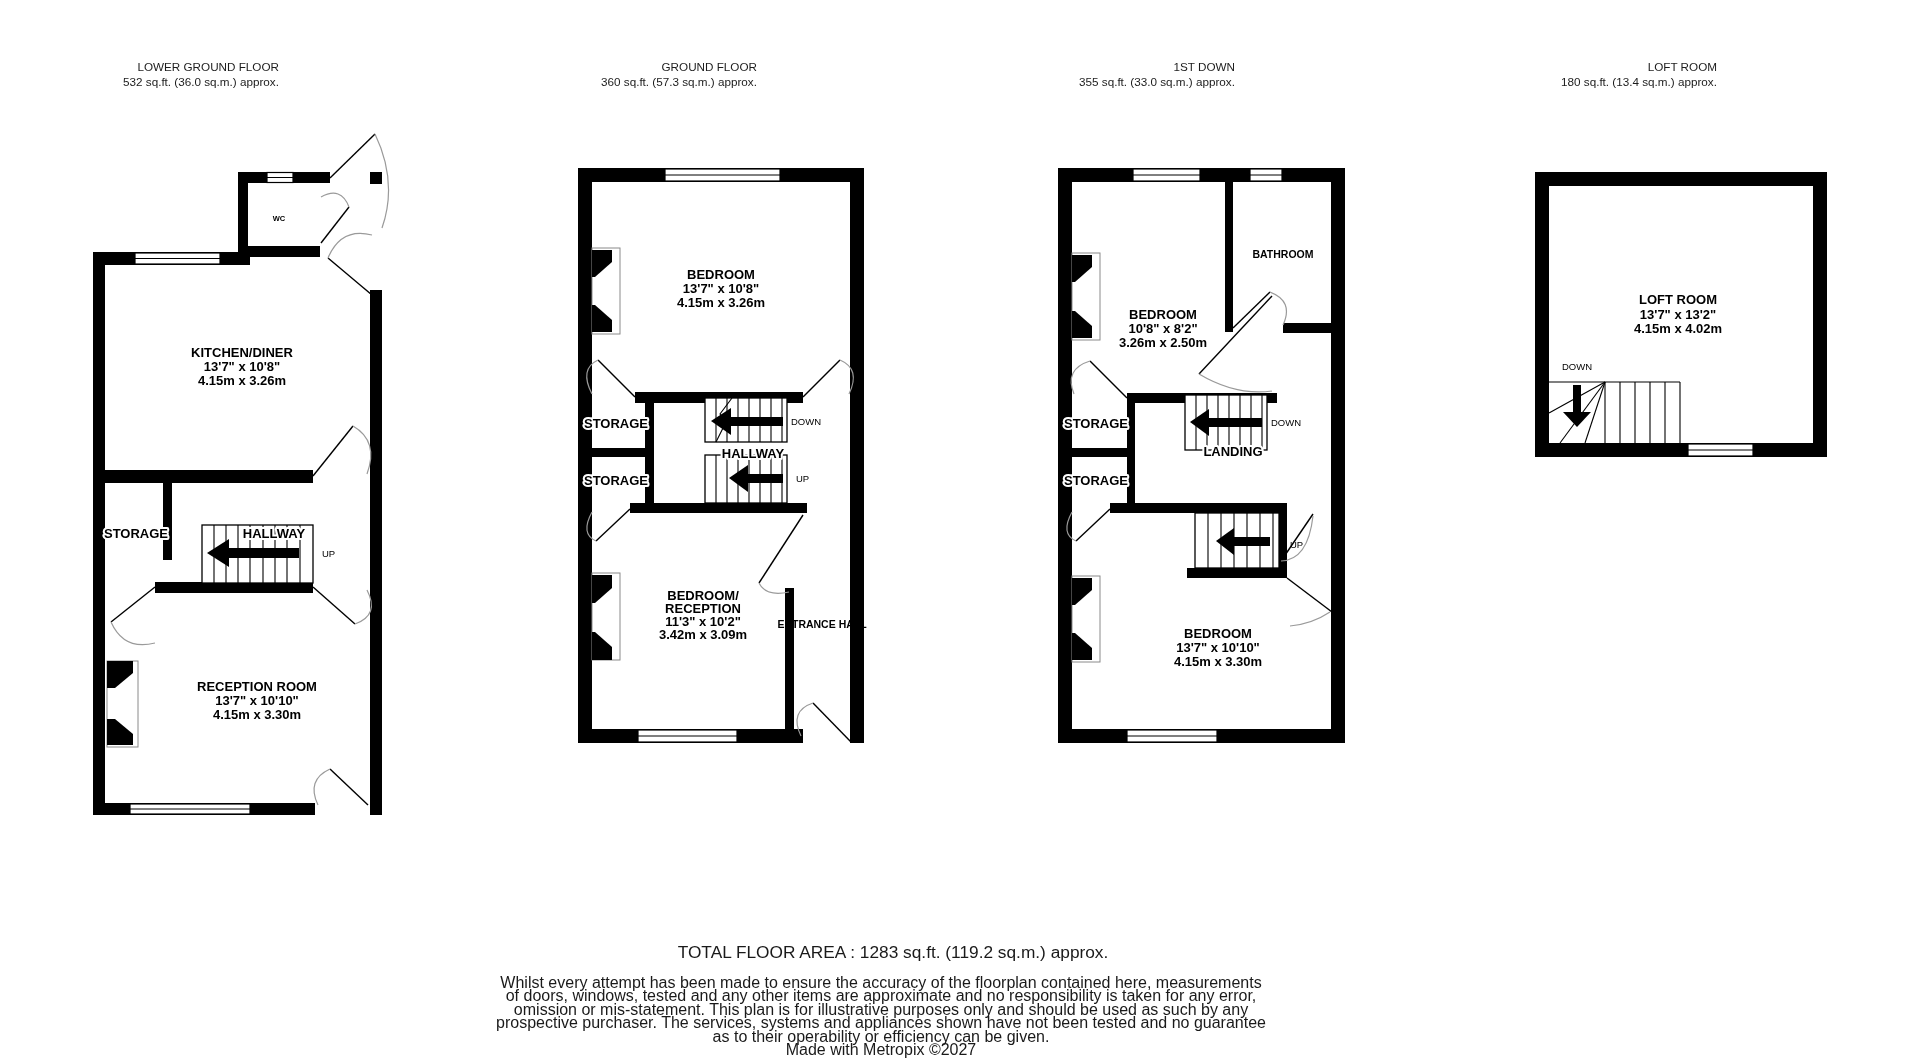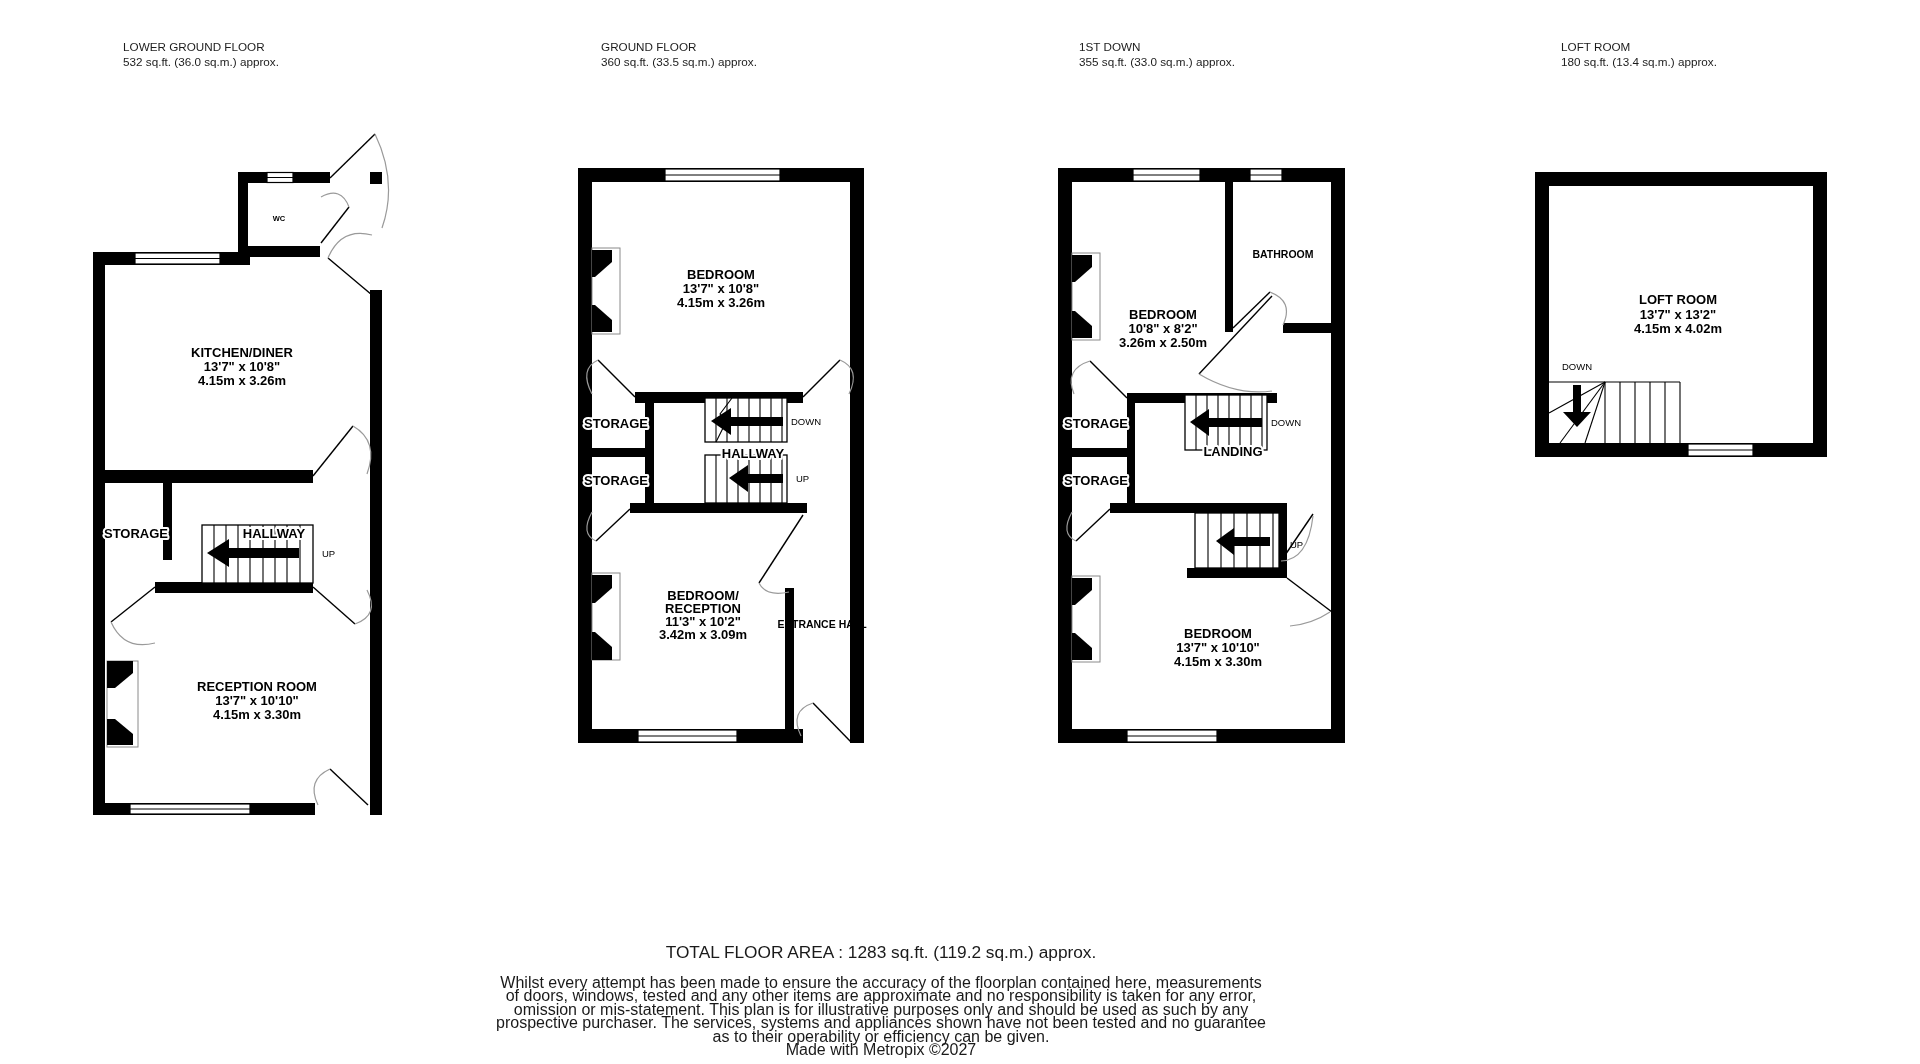--- a/index.html
+++ b/index.html
@@ -1,22 +1,22 @@
 <!DOCTYPE html>
 <html><head>
 <meta charset="utf-8">
 <style>
   html,body{margin:0;padding:0;background:#fff;}
   .canvas{
     position:relative;width:1920px;height:1064px;background:#ffffff;
     font-family:"Liberation Sans",sans-serif;overflow:hidden;
   }
   .floor-header{
-    position:absolute;top:40px;transform:translateX(-50%);
-    text-align:left;color:#1c1c1c;font-size:11.7px;line-height:14.5px;white-space:nowrap;
+    position:absolute;top:60px;transform:translateX(-50%);
+    text-align:right;color:#1c1c1c;font-size:11.7px;line-height:14.5px;white-space:nowrap;
   }
   .plan{position:absolute;}
 
   
   .wall{fill:#000;}
   .win{fill:#fff;stroke:#000;stroke-width:1.2;}
   .winline{stroke:#000;stroke-width:1;}
   .stair{fill:#fff;stroke:#000;stroke-width:1.3;}
   .tread{stroke:#000;stroke-width:1.1;}
   .leaf{stroke:#000;stroke-width:1.4;fill:none;}
@@ -27,35 +27,35 @@
   .t-room{font-weight:bold;font-size:13px;fill:#000;text-anchor:middle;}
   .t-small{font-weight:bold;font-size:10.5px;fill:#000;text-anchor:middle;}
   .t-tiny{font-weight:bold;font-size:7.5px;fill:#000;text-anchor:middle;}
   .t-dir{font-size:9.5px;fill:#000;}
   .halo{paint-order:stroke;stroke:#fff;stroke-width:4px;stroke-linejoin:round;}
 
   .footer{
     position:absolute;left:881px;transform:translateX(-50%);
     text-align:center;color:#1a1a1a;white-space:nowrap;
   }
-  .footer-total{top:942px;font-size:17.3px;}
+  .footer-total{top:942px;font-size:17.3px;margin-left:12px;}
   .footer-disclaimer{top:976px;font-size:16px;line-height:13.4px;}
 </style>
 </head>
 <body>
 
 <div class="canvas">
 
   <div class="floor-header" style="left:201px">
     <div>LOWER GROUND FLOOR</div>
     <div>532 sq.ft. (36.0 sq.m.) approx.</div>
   </div>
   <div class="floor-header" style="left:679px">
     <div>GROUND FLOOR</div>
-    <div>360 sq.ft. (33.5 sq.m.) approx.</div>
+    <div>360 sq.ft. (57.3 sq.m.) approx.</div>
   </div>
   <div class="floor-header" style="left:1157px">
     <div>1ST DOWN</div>
     <div>355 sq.ft. (33.0 sq.m.) approx.</div>
   </div>
   <div class="floor-header" style="left:1639px">
     <div>LOFT ROOM</div>
     <div>180 sq.ft. (13.4 sq.m.) approx.</div>
   </div>
 

